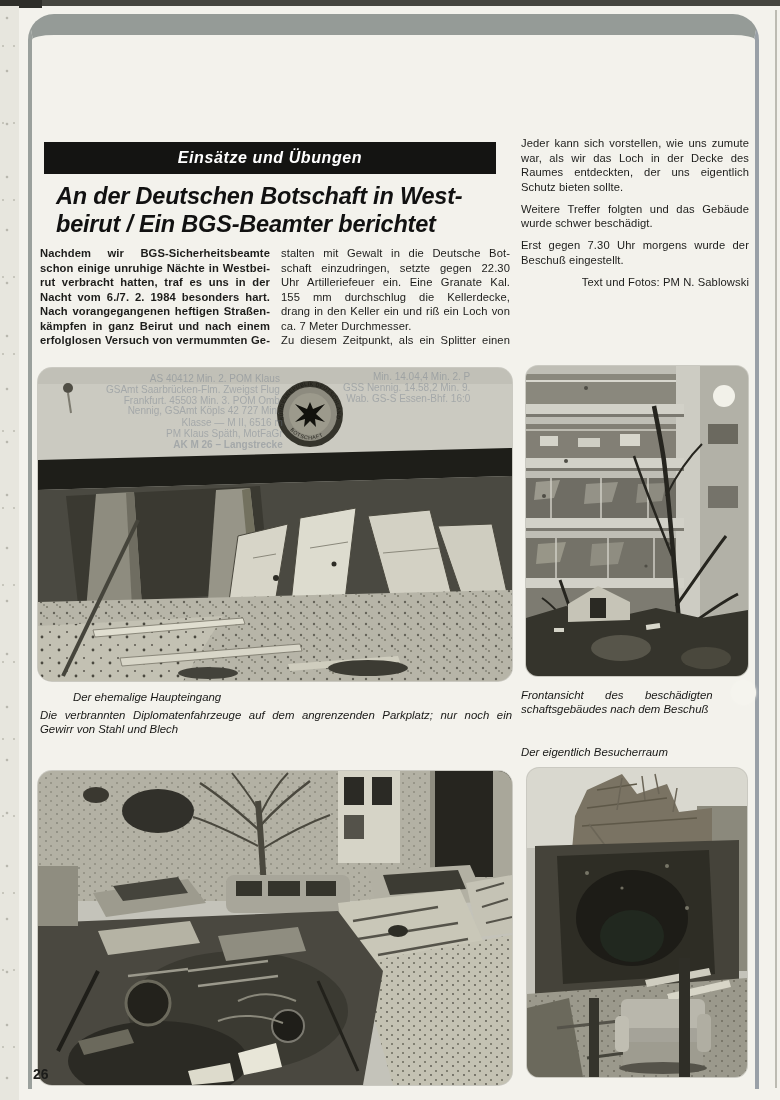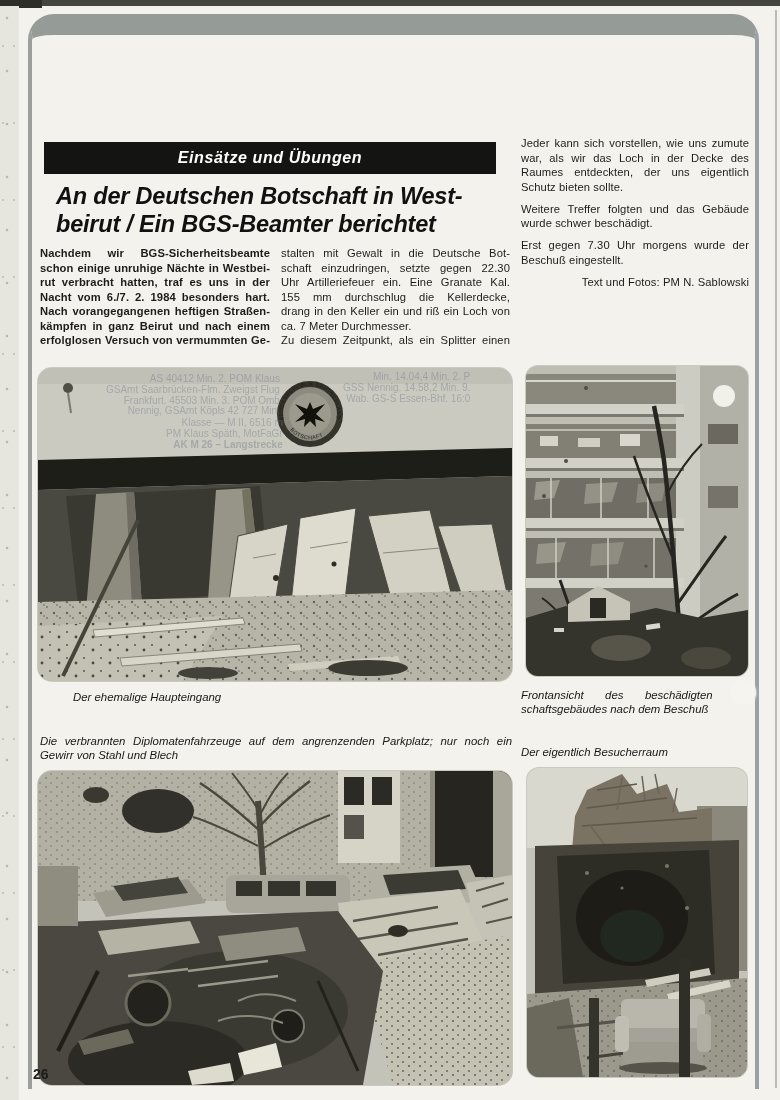--- a/index.html
+++ b/index.html
@@ -256,21 +256,21 @@
 
 <div class="abs caption jl" style="left:40px;top:690px;width:300px;margin-left:33px;">
     <div>Der ehemalige Haupteingang</div>
   </div>
 <div class="abs caption jl" style="left:521px;top:688px;width:227px;">
     <div>Frontansicht des beschädigten Bo</div>
     <div>schaftsgebäudes nach dem Beschuß</div>
   </div>
 <div class="abs blob"></div>
 
-<div class="abs caption jl" style="left:40px;top:734px;width:472px;">
+<div class="abs caption jl" style="left:40px;top:708px;width:472px;">
     <div>Die verbrannten Diplomatenfahrzeuge auf dem angrenzenden Parkplatz; nur noch ein</div>
     <div>Gewirr von Stahl und Blech</div>
   </div>
 <div class="abs caption jl" style="left:521px;top:745px;width:227px;">
     <div>Der eigentlich Besucherraum</div>
   </div>
 
 <div class="abs photo r14" style="left:38px;top:771px;width:474px;height:314px;">
   <svg viewBox="0 0 474 314" preserveAspectRatio="none">
     <defs>

